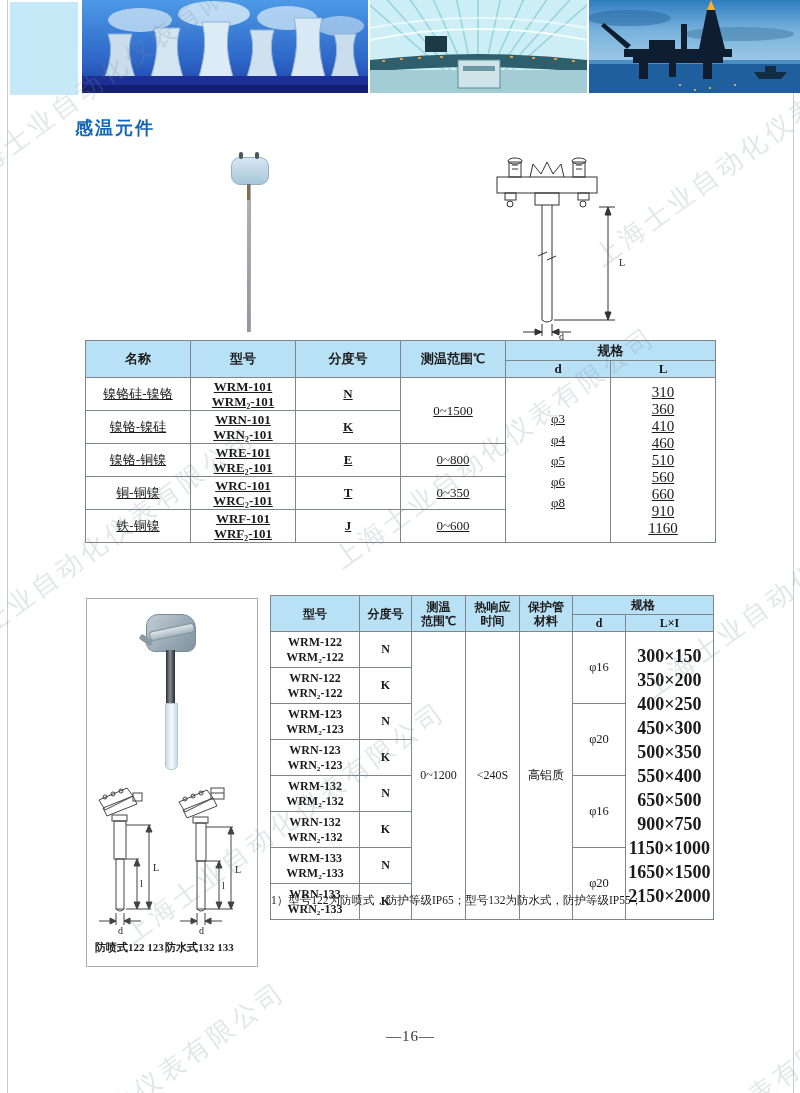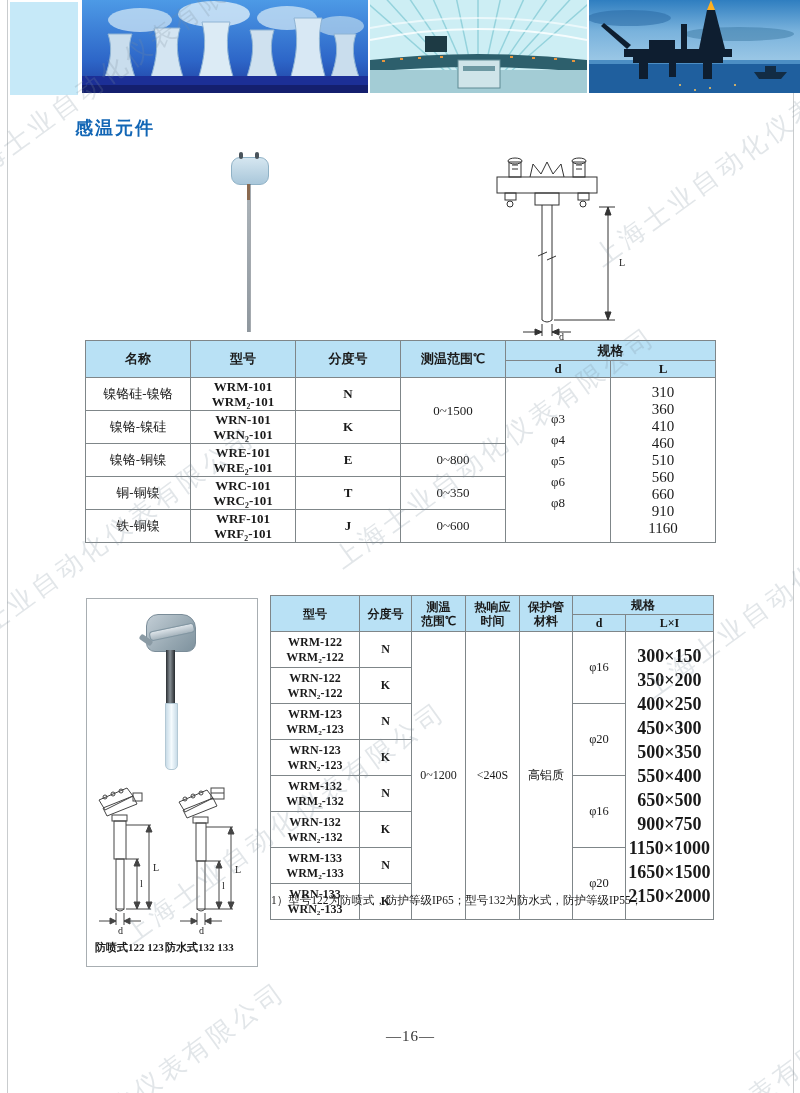--- a/index.html
+++ b/index.html
@@ -39,21 +39,21 @@
   .tech1 text,.ldraw text{font-family:"Liberation Serif",serif;font-size:10px;fill:#222;}
 
   
   table{border-collapse:collapse;table-layout:fixed;text-align:center;}
   td,th{border:1px solid #7f8689;padding:0;overflow:hidden;}
   thead th{background:#b9e1f5;font-weight:bold;}
   .pre{white-space:pre-line;}
   #table1{position:absolute;left:85px;top:340px;width:630px;font-size:13px;}
   #table1 thead th{font-size:13px;}
   #table1 .hr1{height:20px;margin-left:41px;} #table1 .hr2{height:16px;}
-  #table1 tbody tr{height:33px;}
+  #table1 tbody tr{height:33px;text-decoration:underline;}
   #table1 .model{font-weight:bold;line-height:15px;font-size:13px;}
   #table1 .grade{font-weight:bold;}
   #table1 .dvals{line-height:21px;font-size:13px;}
   #table1 .lvals{line-height:17px;font-size:15px;}
 
   #table2{position:absolute;left:270px;top:595px;width:443px;font-size:12px;}
   #table2 thead th{font-size:12px;line-height:14px;}
   #table2 .hr1{height:19px;} #table2 .hr2{height:17px;}
   #table2 tbody tr{height:36px;}
   #table2 .model{font-weight:bold;line-height:15px;font-size:12px;}

